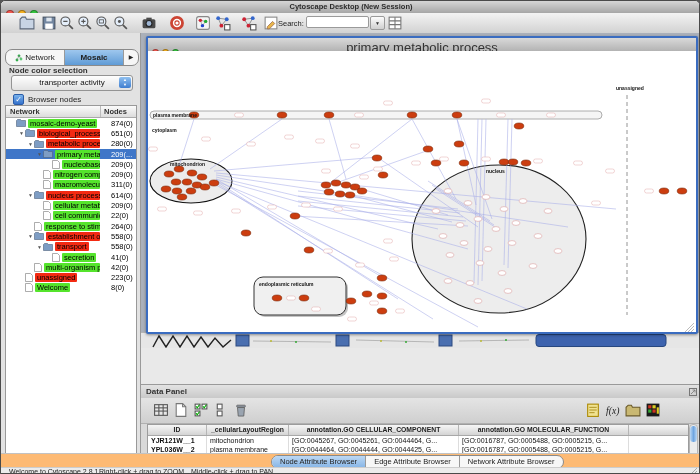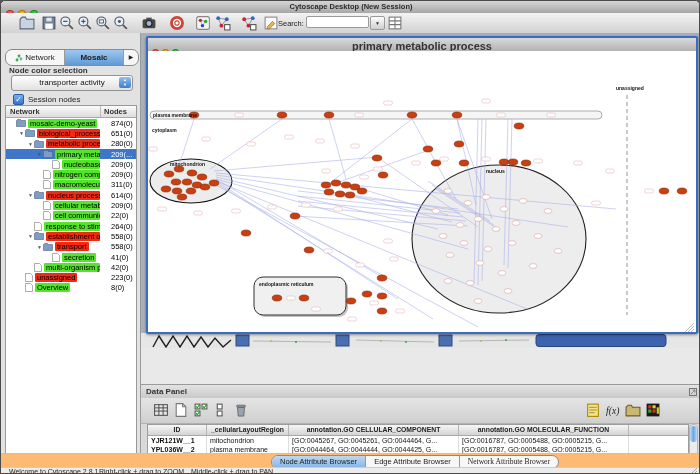--- a/index.html
+++ b/index.html
@@ -47,41 +47,41 @@
   .chip.g{background:#55e42c;} .chip.r{background:#f32a12;}
   .cnt{position:absolute;left:96px;font-size:7.5px;color:#000;margin-left:9px;}
   .trow.sel .cnt{color:#fff;}
   
   #mdi{left:140px;top:32px;width:560px;height:315px;background:#aab0ba;overflow:hidden;}
   #bg-strip{position:absolute;left:0;top:299px;width:560px;height:16px;background:#e6e6e6;border-top:1px solid #b5b5b5;}
   #net-window{position:absolute;left:5px;top:3px;width:552px;height:298px;border:2px solid #3a6cc0;border-radius:2px;background:#fff;box-sizing:border-box;box-shadow:0 1px 3px rgba(0,0,0,.4);}
   #net-titlebar{height:13px;background:linear-gradient(#d9d9d9,#b3b3b3);border-bottom:1px solid #8a8a8a;position:relative;}
   #net-titlebar .lights{position:absolute;left:4px;top:4px;}
   #net-titlebar .lights span{width:5px;height:5px;margin-right:3px;}
-  #net-title{position:absolute;left:0;top:2px;width:100%;text-align:center;font-size:11px;font-weight:bold;color:#333;}
+  #net-title{position:absolute;left:0;top:2px;width:100%;text-align:center;font-size:13px;font-weight:normal;color:#333;}
   #net-canvas-wrap{position:absolute;left:0;top:13px;width:548px;height:281px;background:#fff;overflow:hidden;}
   
   #data-panel{left:140px;top:347px;width:560px;height:105px;background:#d9d9d9;border-top:1px solid #9a9a9a;box-sizing:border-box;margin-top:36px;}
   #dp-toolbar{position:absolute;left:0;top:13px;width:560px;height:25px;background:linear-gradient(#e4e4e4,#cfcfcf);border-bottom:1px solid #b0b0b0;}
   #dp-toolbar .tbi{top:4px;}
   #attr-table{position:absolute;left:6px;top:39px;width:542px;height:64px;background:#fff;border:1px solid #9c9c9c;box-sizing:border-box;}
   #attr-head{display:flex;height:10px;background:linear-gradient(#f6f6f6,#d4d4d4);border-bottom:1px solid #a8a8a8;font-size:6.8px;font-weight:bold;color:#222;}
   #attr-head div{border-right:1px solid #b5b5b5;text-align:center;line-height:10px;overflow:hidden;white-space:nowrap;box-sizing:border-box;}
   .arow{display:flex;height:9px;font-size:7px;color:#111;}
   .arow div{border-right:1px solid #ddd;line-height:9px;padding-left:3px;overflow:hidden;white-space:nowrap;box-sizing:border-box;}
   .arow .c0{font-weight:bold;}
   .cw0{width:59px;flex:none;} .cw1{width:82px;flex:none;} .cw2{width:170px;flex:none;} .cw3{width:170px;flex:none;} .cw4{width:59px;flex:none;border-right:none!important;}
   #vscroll{position:absolute;right:3px;top:39px;width:9px;height:64px;background:#ececec;border:1px solid #b5b5b5;border-radius:4px;box-sizing:border-box;}
   #vthumb{position:absolute;left:0px;top:1px;width:7px;height:16px;border-radius:4px;background:linear-gradient(90deg,#bcd8f4,#6fa5e0,#bcd8f4);}
   .sbtn{position:absolute;left:0;width:7px;height:8px;font-size:4.5px;text-align:center;color:#333;line-height:8px;}
   
   #tabs-row{left:0px;top:452px;width:700px;height:14px;background:#fdba74;border-top:1px solid #c2c2c2;}
   #btabs{position:absolute;left:270px;top:1px;height:12px;display:flex;border:1px solid #8a8a8a;border-radius:7px;overflow:hidden;background:#f7f7f7;}
   .btab{font-size:7.5px;color:#222;line-height:12px;padding:0 8px;border-right:1px solid #999;}
-  .btab:last-child{border-right:none;font-family:Liberation Serif, serif;}
+  .btab:last-child{border-right:none;}
   .btab.active{background:linear-gradient(#bcd8f4,#85b4e6);}
   
   #status{left:0;top:466px;width:700px;height:8px;background:#ececec;border-top:1px solid #cdcdcd;font-size:7px;color:#222;}
   #status span{position:absolute;top:0px;}
 </style>
 </head>
 <body>
 
 <div id="root">
 
@@ -183,21 +183,21 @@
       </div>
       <div class="cp-tab" id="cp-tab-more">▶</div>
     </div>
     <div id="group-label" class="abs">Node color selection</div>
     <div id="color-dropdown" class="abs">
       <span>transporter activity</span>
       <span id="dd-stepper">▲<br>▼</span>
     </div>
     <div id="select-row" class="abs">
       <span id="select-check">✓</span>
-      <span id="select-label">Session nodes</span>
+      <span id="select-label">Browser nodes</span>
     </div>
     <div id="tree-panel" class="abs">
       <div id="tree-head">
         <span class="c1">Network</span>
         <span class="div"></span>
         <span class="c2">Nodes</span>
       </div>
       <div id="tree-body">
           <div class="trow">
             <span class="ind" style="width: 3px;"></span>
@@ -376,21 +376,21 @@
             <span class="cnt">223(0)</span>
           </div>
           <div class="trow">
             <span class="ind" style="width: 12px;"></span>
             <span class="arrow"></span>
             <span class="ticon">
               <svg width="8" height="9" viewBox="0 0 8 9">
                 <path d="M0.5 0.5h5l2 2v6h-7z" fill="#fff" stroke="#8a8a8a" stroke-width="0.7"></path>
               </svg>
             </span>
-            <span class="chip g">Overview</span>
+            <span class="chip g">Welcome</span>
             <span class="cnt">8(0)</span>
           </div>
         </div>
     </div>
   </div>
 
   <div id="mdi" class="abs">
     <div id="bg-strip">
       <svg width="560" height="16" viewBox="0 0 560 16">
         <polyline points="12,14 18,3 25,14 32,3 39,14 46,3 53,14 60,4 67,14 74,5 82,14 90,7" fill="none" stroke="#222" stroke-width="1.4"></polyline>

